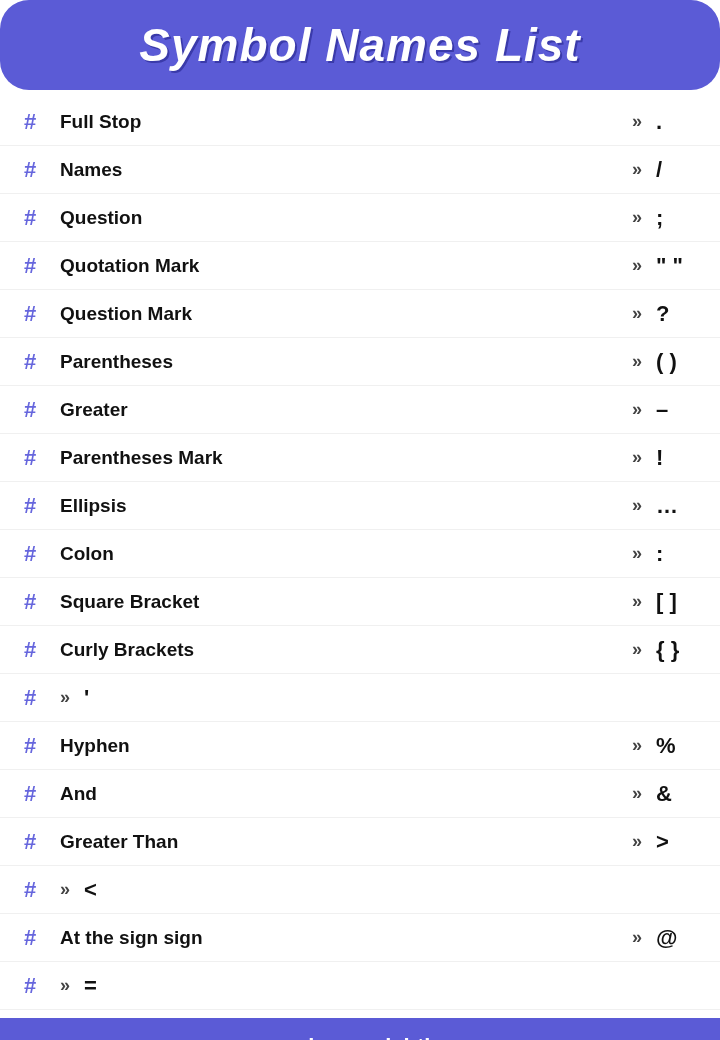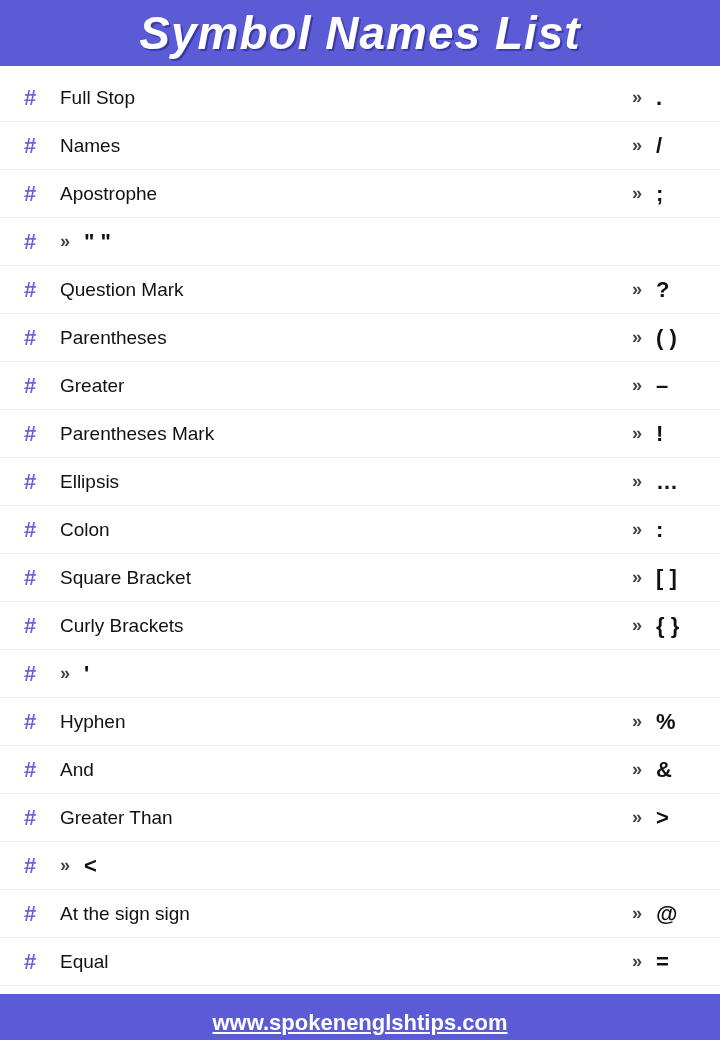--- a/index.html
+++ b/index.html
@@ -12,22 +12,23 @@
       width: 720px;
       min-height: 1040px;
       font-family: Arial, sans-serif;
       background: #ffffff;
       display: flex;
       flex-direction: column;
     }
 
     .header {
       background: #5b5bd6;
-      padding: 6px 24px;
+      padding: 18px 24px;
       text-align: center;
+      border-radius: 29px;
     }
 
     .header-title {
       font-size: 46px;
       font-weight: 900;
       color: #ffffff;
       text-shadow: 2px 2px 0px #3a3aaa;
       font-style: italic;
       letter-spacing: 1px;
     }
@@ -51,21 +52,21 @@
       font-size: 22px;
       font-weight: 900;
       width: 36px;
       flex-shrink: 0;
       font-family: Arial, sans-serif;
     }
 
     .item-name {
       flex: 1;
       font-size: 19px;
-      font-weight: 400;
+      font-weight: 700;
       color: #111111;
     }
 
     .arrow {
       color: #444444;
       font-size: 18px;
       margin-right: 14px;
       font-weight: 900;
     }
 
@@ -104,26 +105,27 @@
       <span class="item-symbol">.</span>
     </div>
     <div class="list-item">
       <span class="hash-icon">#</span>
       <span class="item-name">Names</span>
       <span class="arrow">»</span>
       <span class="item-symbol">/</span>
     </div>
     <div class="list-item">
       <span class="hash-icon">#</span>
-      <span class="item-name">Apostrophe</span>
+      <span class="item-name">Question</span>
       <span class="arrow">»</span>
       <span class="item-symbol">;</span>
     </div>
     <div class="list-item">
       <span class="hash-icon">#</span>
+      <span class="item-name">Quotation Mark</span>
       <span class="arrow">»</span>
       <span class="item-symbol">" "</span>
     </div>
     <div class="list-item">
       <span class="hash-icon">#</span>
       <span class="item-name">Question Mark</span>
       <span class="arrow">»</span>
       <span class="item-symbol">?</span>
     </div>
     <div class="list-item">
@@ -197,21 +199,20 @@
       <span class="item-symbol">&lt;</span>
     </div>
     <div class="list-item">
       <span class="hash-icon">#</span>
       <span class="item-name">At the sign sign</span>
       <span class="arrow">»</span>
       <span class="item-symbol">@</span>
     </div>
     <div class="list-item">
       <span class="hash-icon">#</span>
-      <span class="item-name">Equal</span>
       <span class="arrow">»</span>
       <span class="item-symbol">=</span>
     </div>
   </div>
 
 <div class="footer">
   <span class="footer-link">www.spokenenglshtips.com</span>
 </div>
 
 </body></html>

